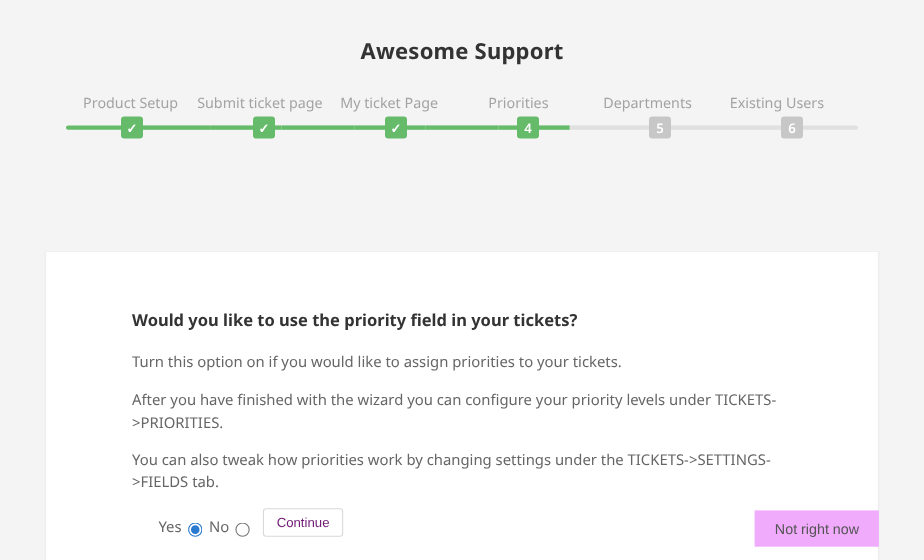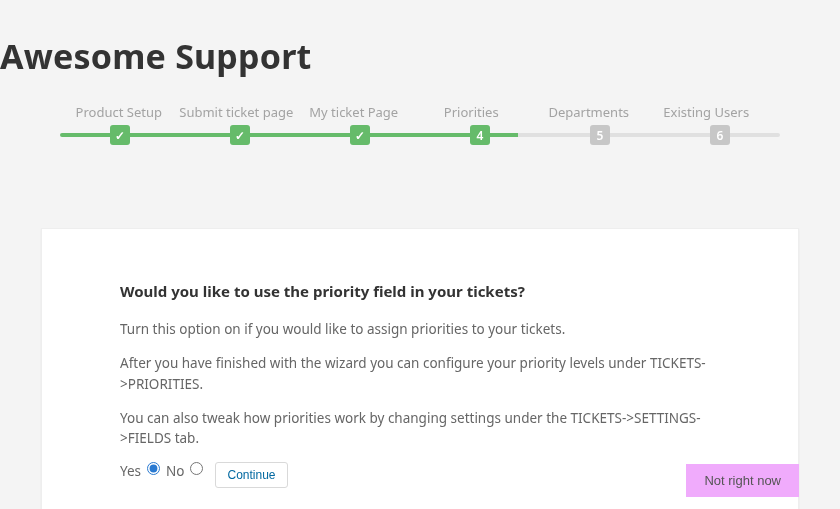--- a/index.html
+++ b/index.html
@@ -10,21 +10,22 @@
     height: 509px;
     overflow: hidden;
     color: #444;
   }
   .page {
     width: 840px;
     height: 509px;
     position: relative;
   }
   .title {
-    font-size: 34px;
+    text-align: center;
+    font-size: 20px;
     font-weight: 700;
     color: #333;
     padding-top: 33px;
     letter-spacing: 0.2px;
   }
 
   
   .stepper {
     margin-top: 24px;
   }
@@ -107,39 +108,40 @@
     margin-bottom: 18px;
   }
   .card p {
     font-size: 13.5px;
     color: #666;
     line-height: 1.5;
     margin-bottom: 14px;
   }
   .form-row {
     display: flex;
-    align-items: flex-start;
+    align-items: flex-end;
     gap: 6px;
     font-size: 13.5px;
     color: #666;
     margin-top: 6px;
+    margin-left: 24px;
   }
   .form-row input[type=radio] {
     accent-color: #2a7ad1;
     width: 13px;
     height: 13px;
   }
   .btn-continue {
     margin-left: 6px;
     padding: 5px 11px;
     font-size: 12px;
     background: #fff;
     border: 1px solid #d9d9d9;
     border-radius: 3px;
-    color: #0369a1;
+    color: #701a75;
     cursor: pointer;
   }
 
   
   .footer-btn {
     position: absolute;
     right: 41px;
     bottom: 12px;
     padding: 9px 18px;
     background: #f0abfc;

